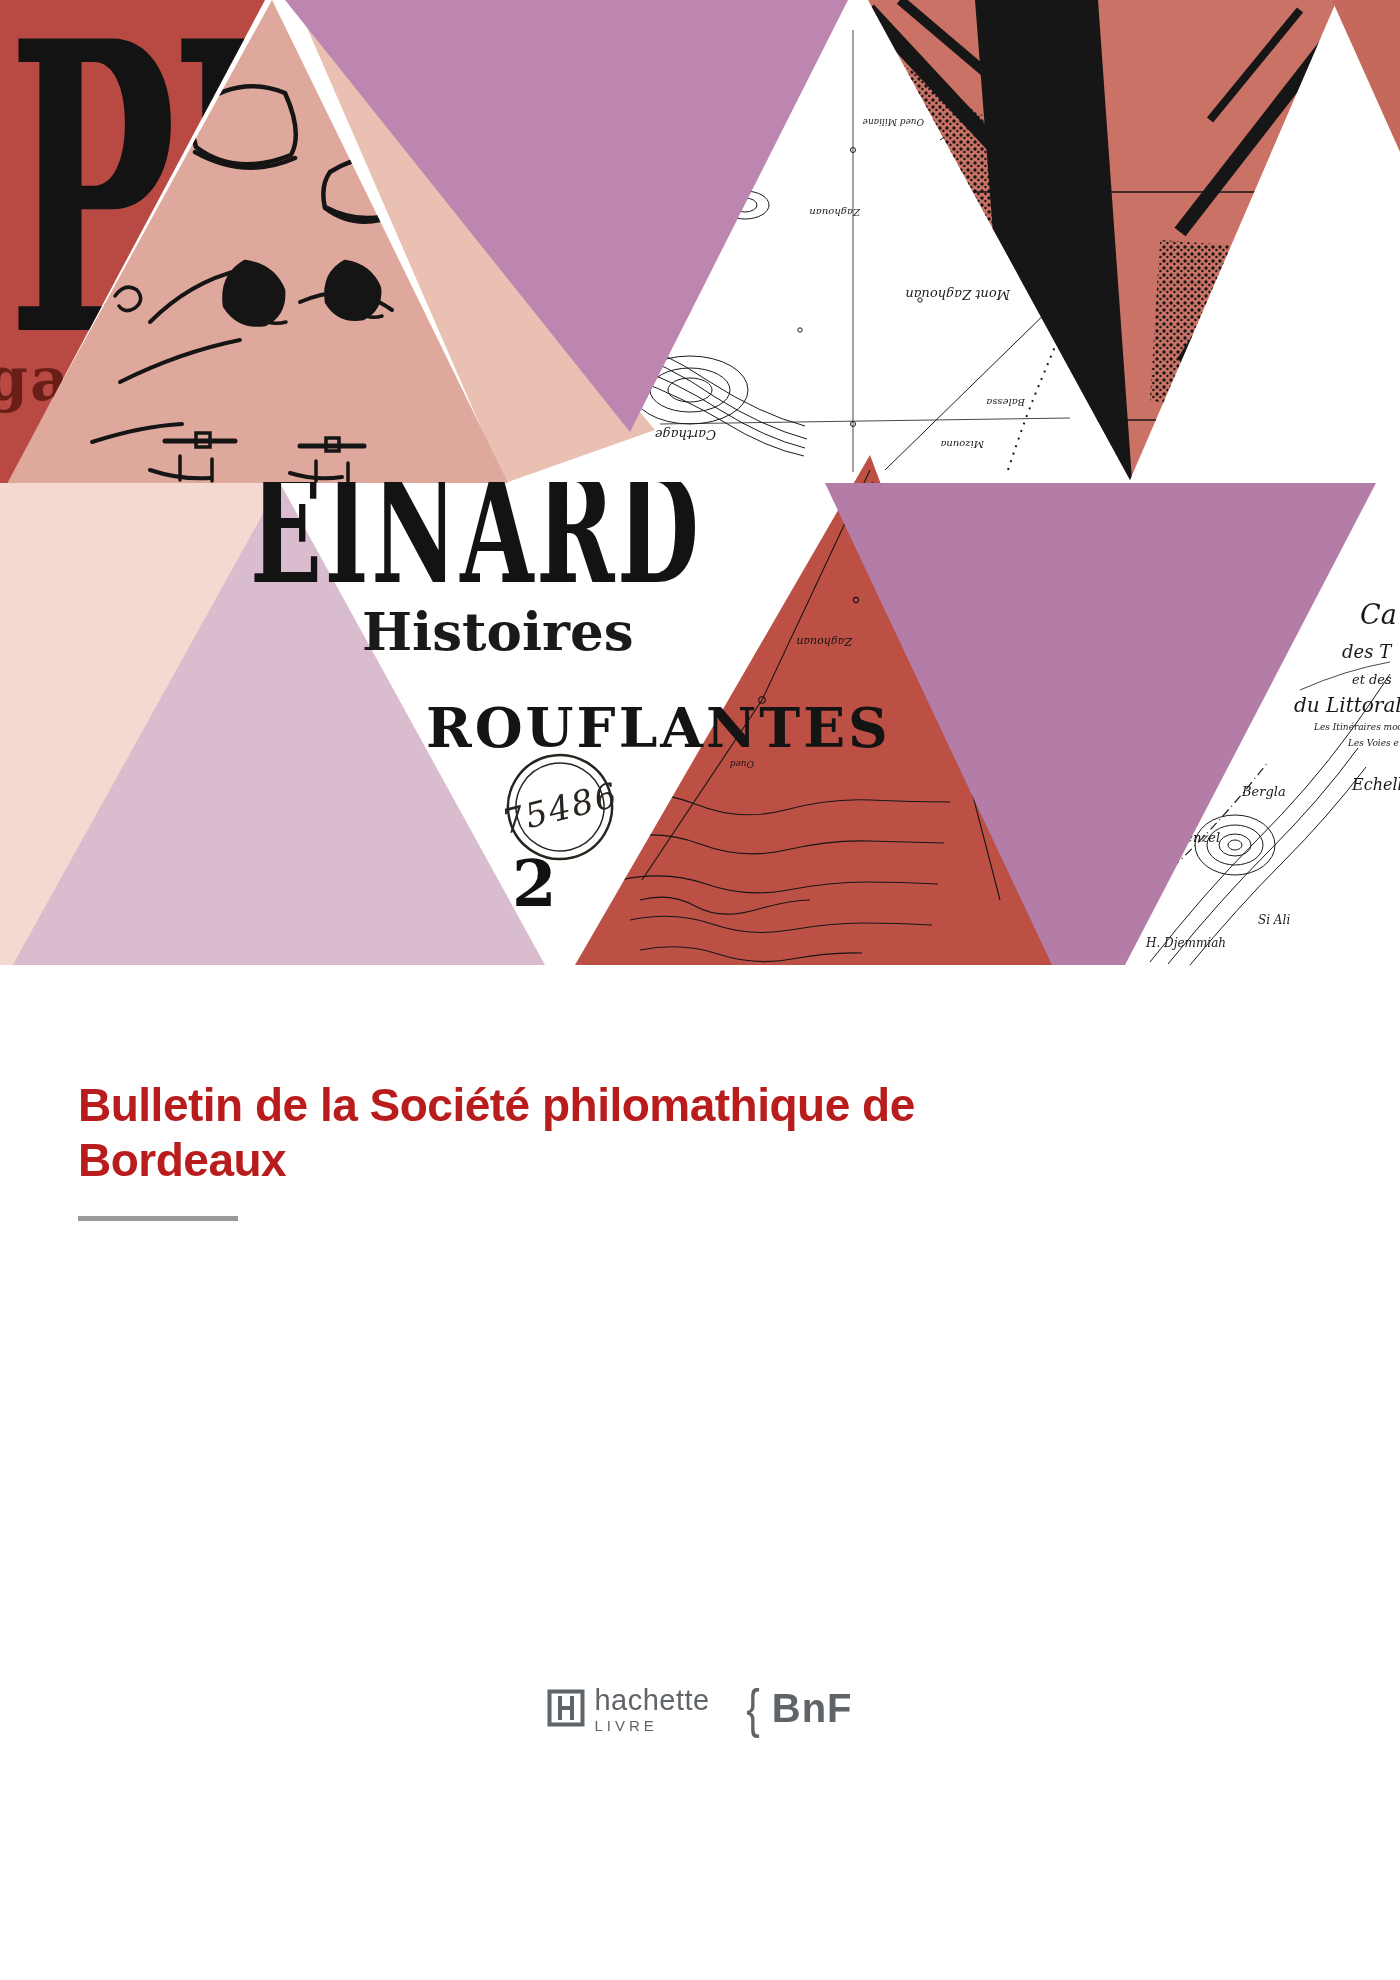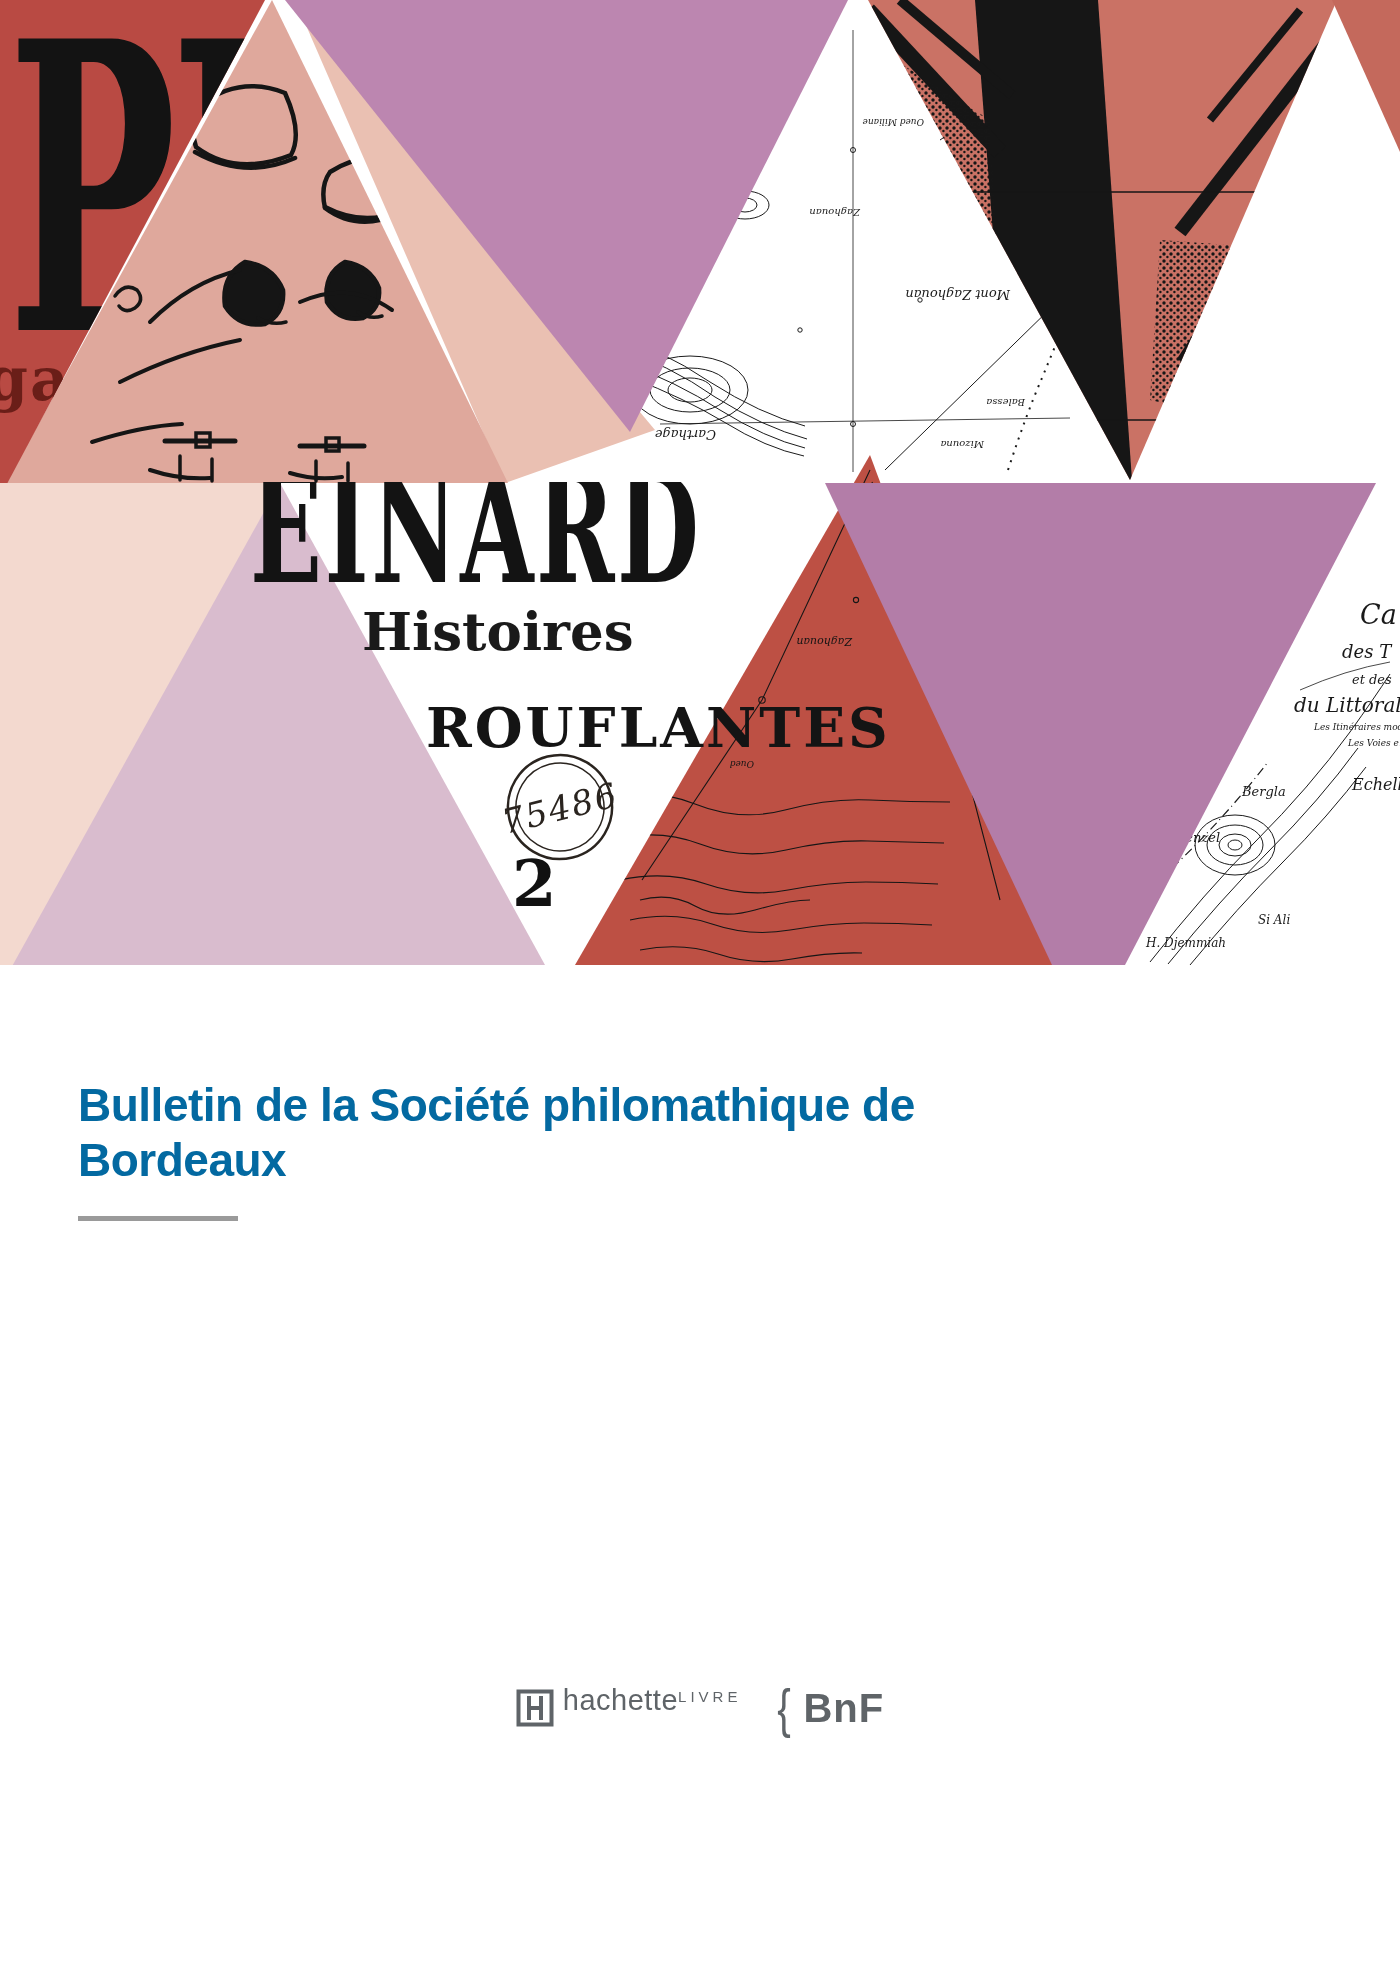--- a/index.html
+++ b/index.html
@@ -1,27 +1,27 @@
 <!DOCTYPE html>
 <html><head>
 <meta charset="utf-8">
 <style>
   html,body{margin:0;padding:0;background:#fff;}
   .page{position:relative;width:1400px;height:1980px;background:#ffffff;overflow:hidden;
         font-family:"Liberation Sans",sans-serif;}
   .collage{position:absolute;left:0;top:0;width:1400px;height:965px;}
   .title-block{position:absolute;left:78px;top:1078px;width:960px;}
   .cover-title{font-family:"Liberation Sans",sans-serif;font-weight:bold;font-size:46px;
-               line-height:55px;letter-spacing:-0.5px;color:#0369a1;margin:0;}
+               line-height:55px;letter-spacing:-0.5px;color:#b91c1c;margin:0;}
   .divider{position:absolute;left:78px;top:1216px;width:160px;height:5px;background:#9a9a9a;}
   .subtitle{position:absolute;left:78px;top:1246px;font-size:30px;color:#8c8c8c;letter-spacing:0.5px;}
   .publisher{position:absolute;left:0;top:1686px;width:1400px;display:flex;align-items:flex-start;
              justify-content:center;color:#5f6468;}
   .hl-mark{width:38px;height:38px;margin-right:9px;margin-top:3px;}
-  .hl-text{display:flex;flex-direction:row;line-height:1;}
+  .hl-text{display:flex;flex-direction:column;line-height:1;}
   .hl-name{font-size:29px;letter-spacing:0.5px;}
   .hl-livre{font-size:15px;letter-spacing:4px;margin-top:3px;}
   .bnf-bracket{font-size:54px;line-height:44px;margin:0 10px 0 34px;font-weight:400;
                transform:scaleX(0.75);display:inline-block;}
   .bnf-name{font-size:40px;font-weight:bold;line-height:44px;letter-spacing:1px;}
   text{font-family:"DejaVu Serif","Liberation Serif",serif;}
 </style>
 </head>
 <body>
 

